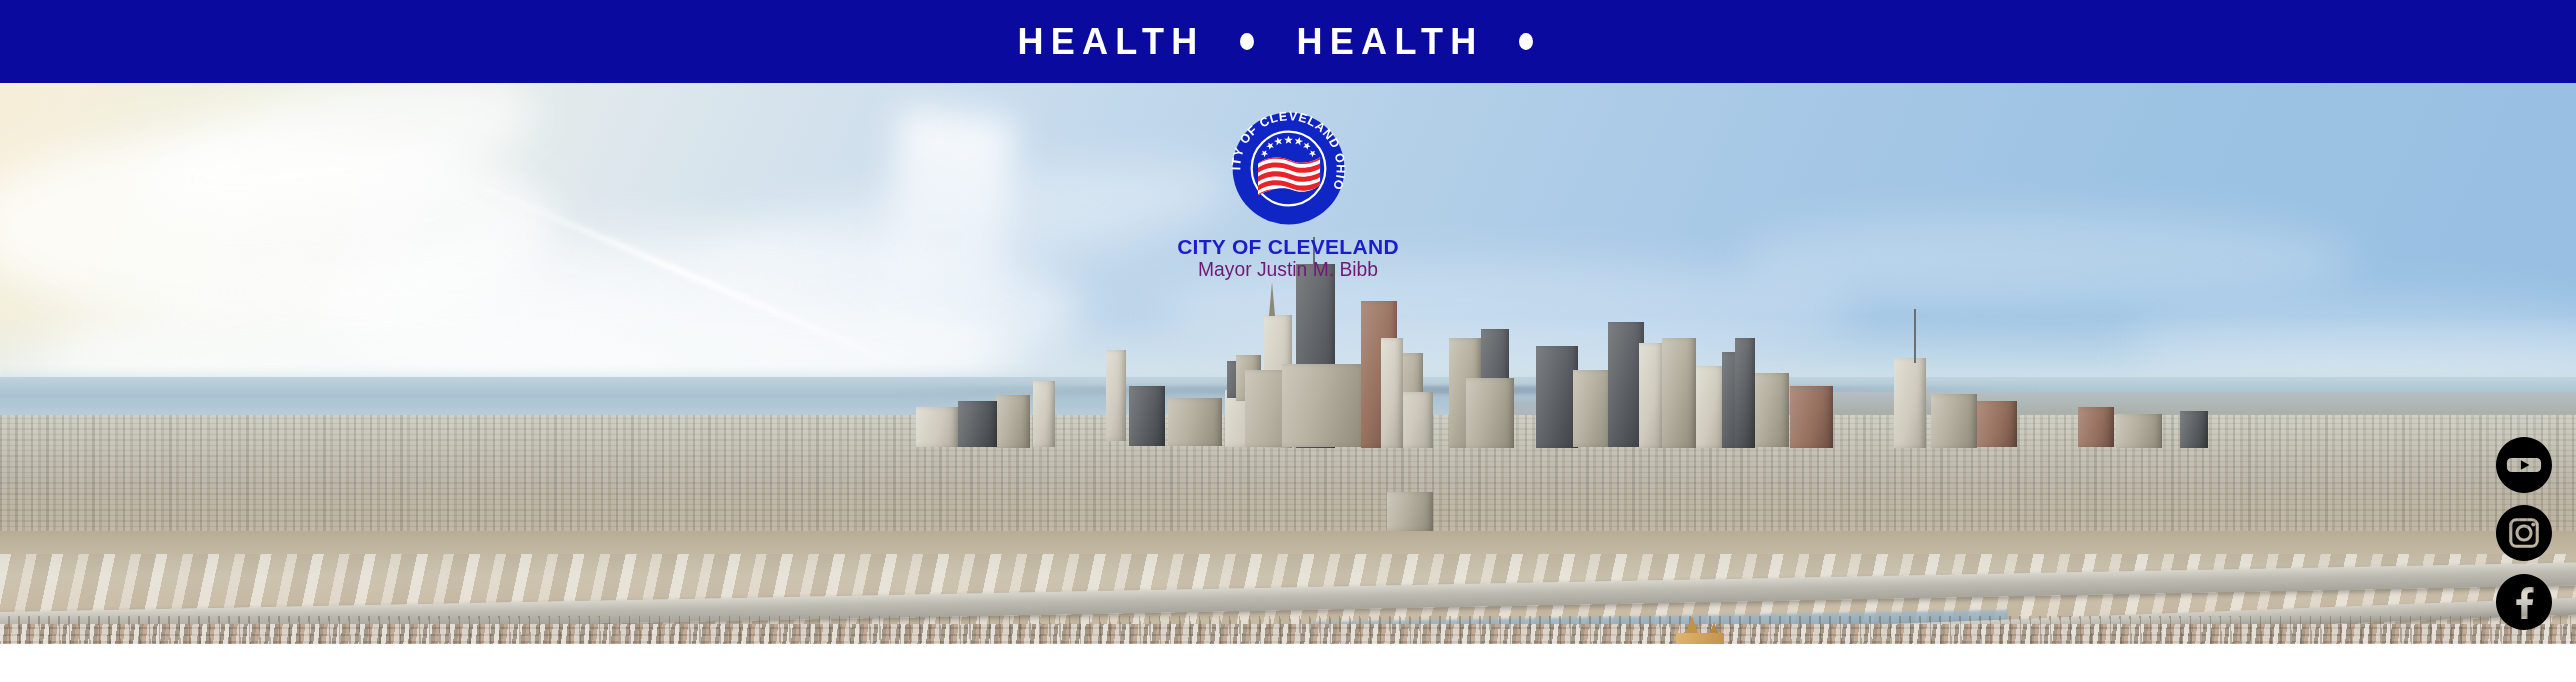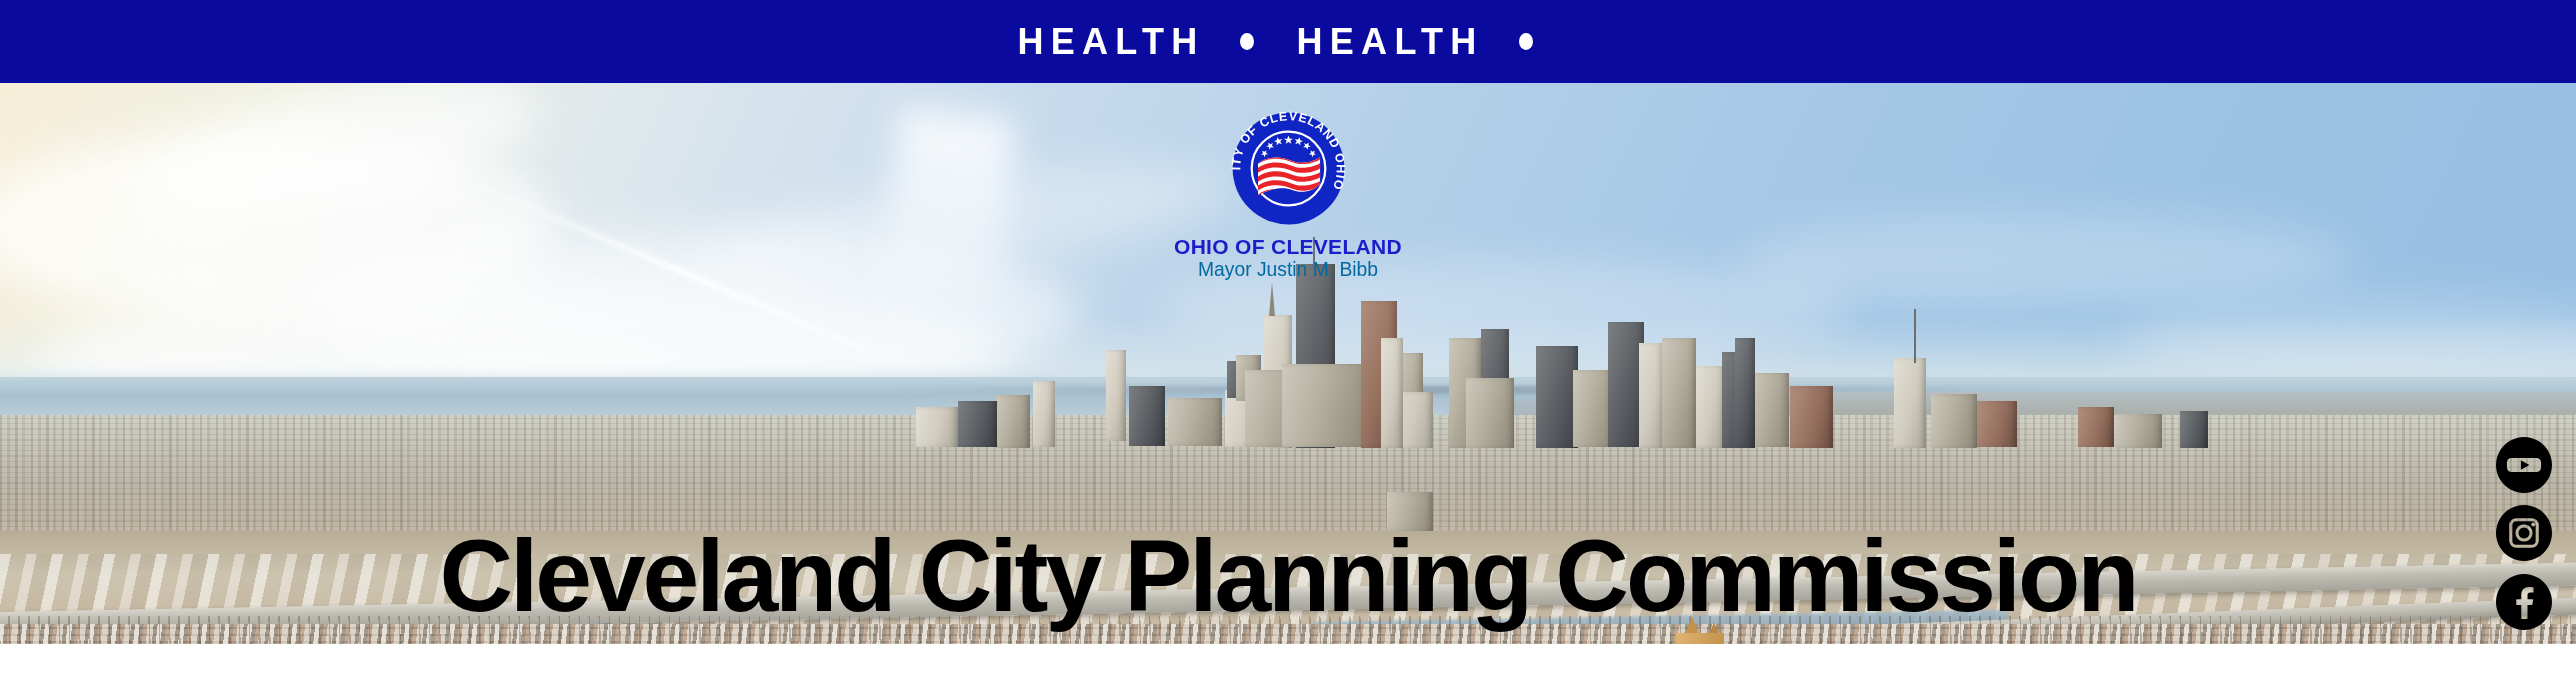--- a/index.html
+++ b/index.html
@@ -338,21 +338,21 @@
     color: #1c1ccb;
     font-family: "Liberation Sans", sans-serif;
     font-weight: 700;
     font-size: 21px;
     letter-spacing: 0.3px;
     line-height: 1.05;
     margin-top: 4.6px;
     white-space: nowrap;
   }
   .logo-sub {
-    color: #0369a1;
+    color: #701a75;
     font-family: "Liberation Sans", sans-serif;
     font-weight: 400;
     font-size: 19.3px;
     line-height: 1.1;
     margin-top: 0.8px;
     white-space: nowrap;
   }
 
   
   .main-title {
@@ -527,25 +527,24 @@
           <path d="M50,100 C70,86 92,90 106,96 C120,102 142,98 152,90 L152,98
                    C142,106 120,110 106,104 C92,98 70,94 50,108 Z" fill="#e8242a"></path>
           <path d="M50,114 C70,100 92,104 106,110 C120,116 142,112 152,104 L152,112
                    C142,120 120,124 106,118 C92,112 70,108 50,122 Z" fill="#e8242a"></path>
           <path d="M50,128 C70,114 92,118 106,124 C120,130 142,126 152,118 L152,126
                    C142,134 120,138 106,132 C92,126 70,122 50,136 Z" fill="#e8242a"></path>
           <path d="M50,142 C70,128 92,132 106,138 C120,144 142,140 152,132 L152,140
                    C142,148 120,152 106,146 C92,140 70,136 50,150 Z" fill="#e8242a"></path>
         </g>
       </svg>
-      <div class="logo-title">OHIO OF CLEVELAND</div>
+      <div class="logo-title">CITY OF CLEVELAND</div>
       <div class="logo-sub">Mayor Justin M. Bibb</div>
     </div>
 
-    <h1 class="main-title">Cleveland City Planning Commission</h1>
 
     <div class="social">
 
       <a class="social-btn">
         <svg viewBox="0 0 72 72">
           <path fill="#000000" fill-rule="evenodd" d="
             M36,0 A36,36 0 1,1 35.99,0 Z
             M20,27 h32 a6,6 0 0 1 6,6 v6 a6,6 0 0 1 -6,6 h-32 a6,6 0 0 1 -6,-6
             v-6 a6,6 0 0 1 6,-6 Z
             M32,30 v12 l11,-6 Z"></path>

